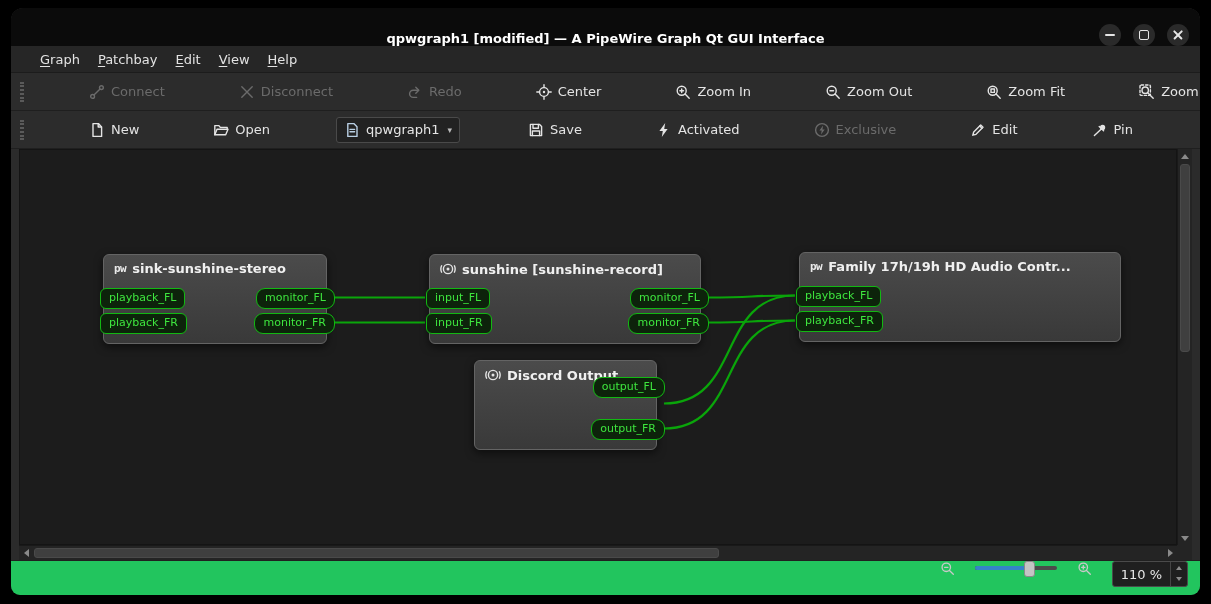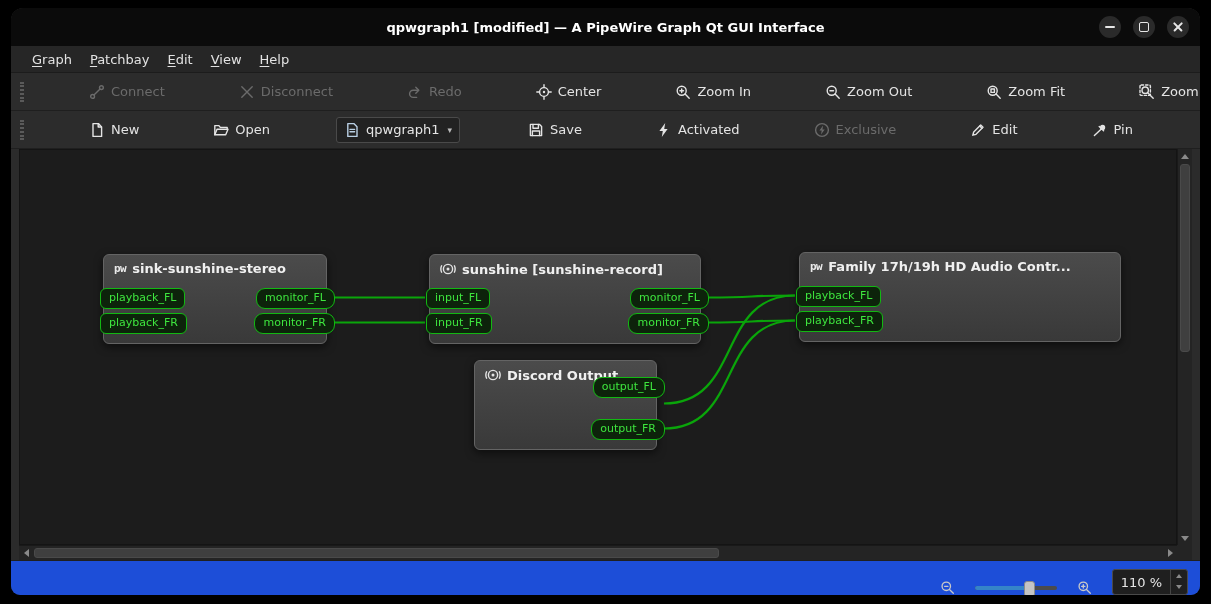--- a/index.html
+++ b/index.html
@@ -2,32 +2,32 @@
 <html style="--cable: #0aa50a; --port-border: #12b812; --port-text: #3ee53e; --port-bg: #0d230b; --slider-fill: #3584c8;"><head>
 <meta charset="utf-8">
 <style>
   html,body{margin:0;padding:0;background:#000;}
   .page{position:relative;width:1211px;height:604px;background:#000;overflow:hidden;
         font-family:"DejaVu Sans","Liberation Sans",sans-serif;}
   .window{position:absolute;left:11px;top:8px;width:1189px;height:587px;background:#2b2b2b;
           border-radius:12px 12px 9px 9px;overflow:hidden;display:flex;flex-direction:column;}
 
   
-  .titlebar{height:38px;background:#0b0b0b;position:relative;display:flex;align-items:center;flex:0 0 auto;}
+  .titlebar{height:38px;background:#0b0b0b;position:relative;display:flex;align-items:flex-end;flex:0 0 auto;}
   .win-title{position:absolute;left:0;right:0;text-align:center;color:#fff;font-size:13px;font-weight:bold;}
   .winbtns{margin-left:auto;display:flex;gap:12px;margin-right:11px;z-index:2;}
   .winbtn{width:22px;height:22px;border-radius:50%;background:#2a2a2a;display:flex;align-items:center;justify-content:center;cursor:default;}
   .g-min{width:10px;height:2px;background:#e6e6e6;border-radius:1px;}
   .g-max{width:8px;height:8px;border:1.5px solid #e6e6e6;border-radius:2px;}
   .g-close{position:relative;width:12px;height:12px;}
   .g-close::before,.g-close::after{content:"";position:absolute;left:0;top:5px;width:12px;height:1.6px;background:#e6e6e6;border-radius:1px;}
   .g-close::before{transform:rotate(45deg);} .g-close::after{transform:rotate(-45deg);}
 
   
-  .menubar{height:26px;background:#262626;display:flex;align-items:center;padding-left:12px;
+  .menubar{height:26px;background:#262626;display:flex;align-items:center;padding-left:20px;
            font-size:13px;color:#e2e2e2;border-bottom:1px solid #1c1c1c;flex:0 0 auto;}
   .menu-item{padding:3px 9px;border-radius:3px;}
   .menu-item u{text-decoration:underline;text-underline-offset:2px;}
 
   
   .toolbar{height:37px;background:#2c2c2c;display:flex;align-items:center;padding:0 6px;
            border-bottom:1px solid #1f1f1f;flex:0 0 auto;gap:48px;}
   .grip{width:2px;height:20px;border-left:2px dotted #5a5a5a;border-right:2px dotted #5a5a5a;margin:0 9px 0 3px;}
   .tbtn{display:flex;align-items:center;gap:6px;padding:5px 8px;margin-right:10px;border-radius:4px;
         font-size:13px;color:#e4e4e4;white-space:nowrap;}
@@ -67,21 +67,21 @@
   .node-title{white-space:nowrap;overflow:hidden;text-overflow:ellipsis;}
   .pwico{font-family:"DejaVu Sans Mono","Liberation Mono",monospace;font-size:11px;font-weight:bold;
          color:#eaeaea;letter-spacing:-0.5px;}
   .port{position:absolute;height:21px;line-height:18px;box-sizing:border-box;font-size:11px;padding:0 8px;
         border-radius:6px;background:var(--port-bg,#0d230b);border:1.5px solid var(--port-border,#12b812);
         color:var(--port-text,#3ee53e);white-space:nowrap;z-index:2;}
   .port.in{left:-4px;}
   .port.out{right:-9px;border-radius:9px;}
 
   
-  .statusbar{height:34px;background:#1d4ed8;border-top:1px solid #202020;display:flex;align-items:flex-end;
+  .statusbar{height:34px;background:#22c55e;border-top:1px solid #202020;display:flex;align-items:flex-start;
              justify-content:flex-end;gap:20px;padding:0 12px;flex:0 0 auto;color:#c9c9c9;}
   .slider{position:relative;width:82px;height:14px;}
   .slider-track{position:absolute;left:0;right:0;top:5px;height:4px;background:#4b4b4b;border-radius:2px;}
   .slider-fill{position:absolute;left:0;top:5px;height:4px;background:var(--slider-fill,#3584c8);border-radius:2px;}
   .slider-handle{position:absolute;top:0;width:9px;height:14px;background:#c4c4c4;border:1px solid #8a8a8a;border-radius:3px;}
   .spinbox{display:flex;align-items:center;height:24px;background:#1f1f1f;border:1px solid #4a4a4a;border-radius:3px;overflow:hidden;}
   .spin-value{padding:0 8px;font-size:13px;color:#e6e6e6;min-width:40px;text-align:right;}
   .spin-btns{display:flex;flex-direction:column;border-left:1px solid #454545;height:100%;}
   .spin-btn{width:16px;height:11px;display:flex;align-items:center;justify-content:center;}
   .spin-btn .tri{border-width:3px;}

